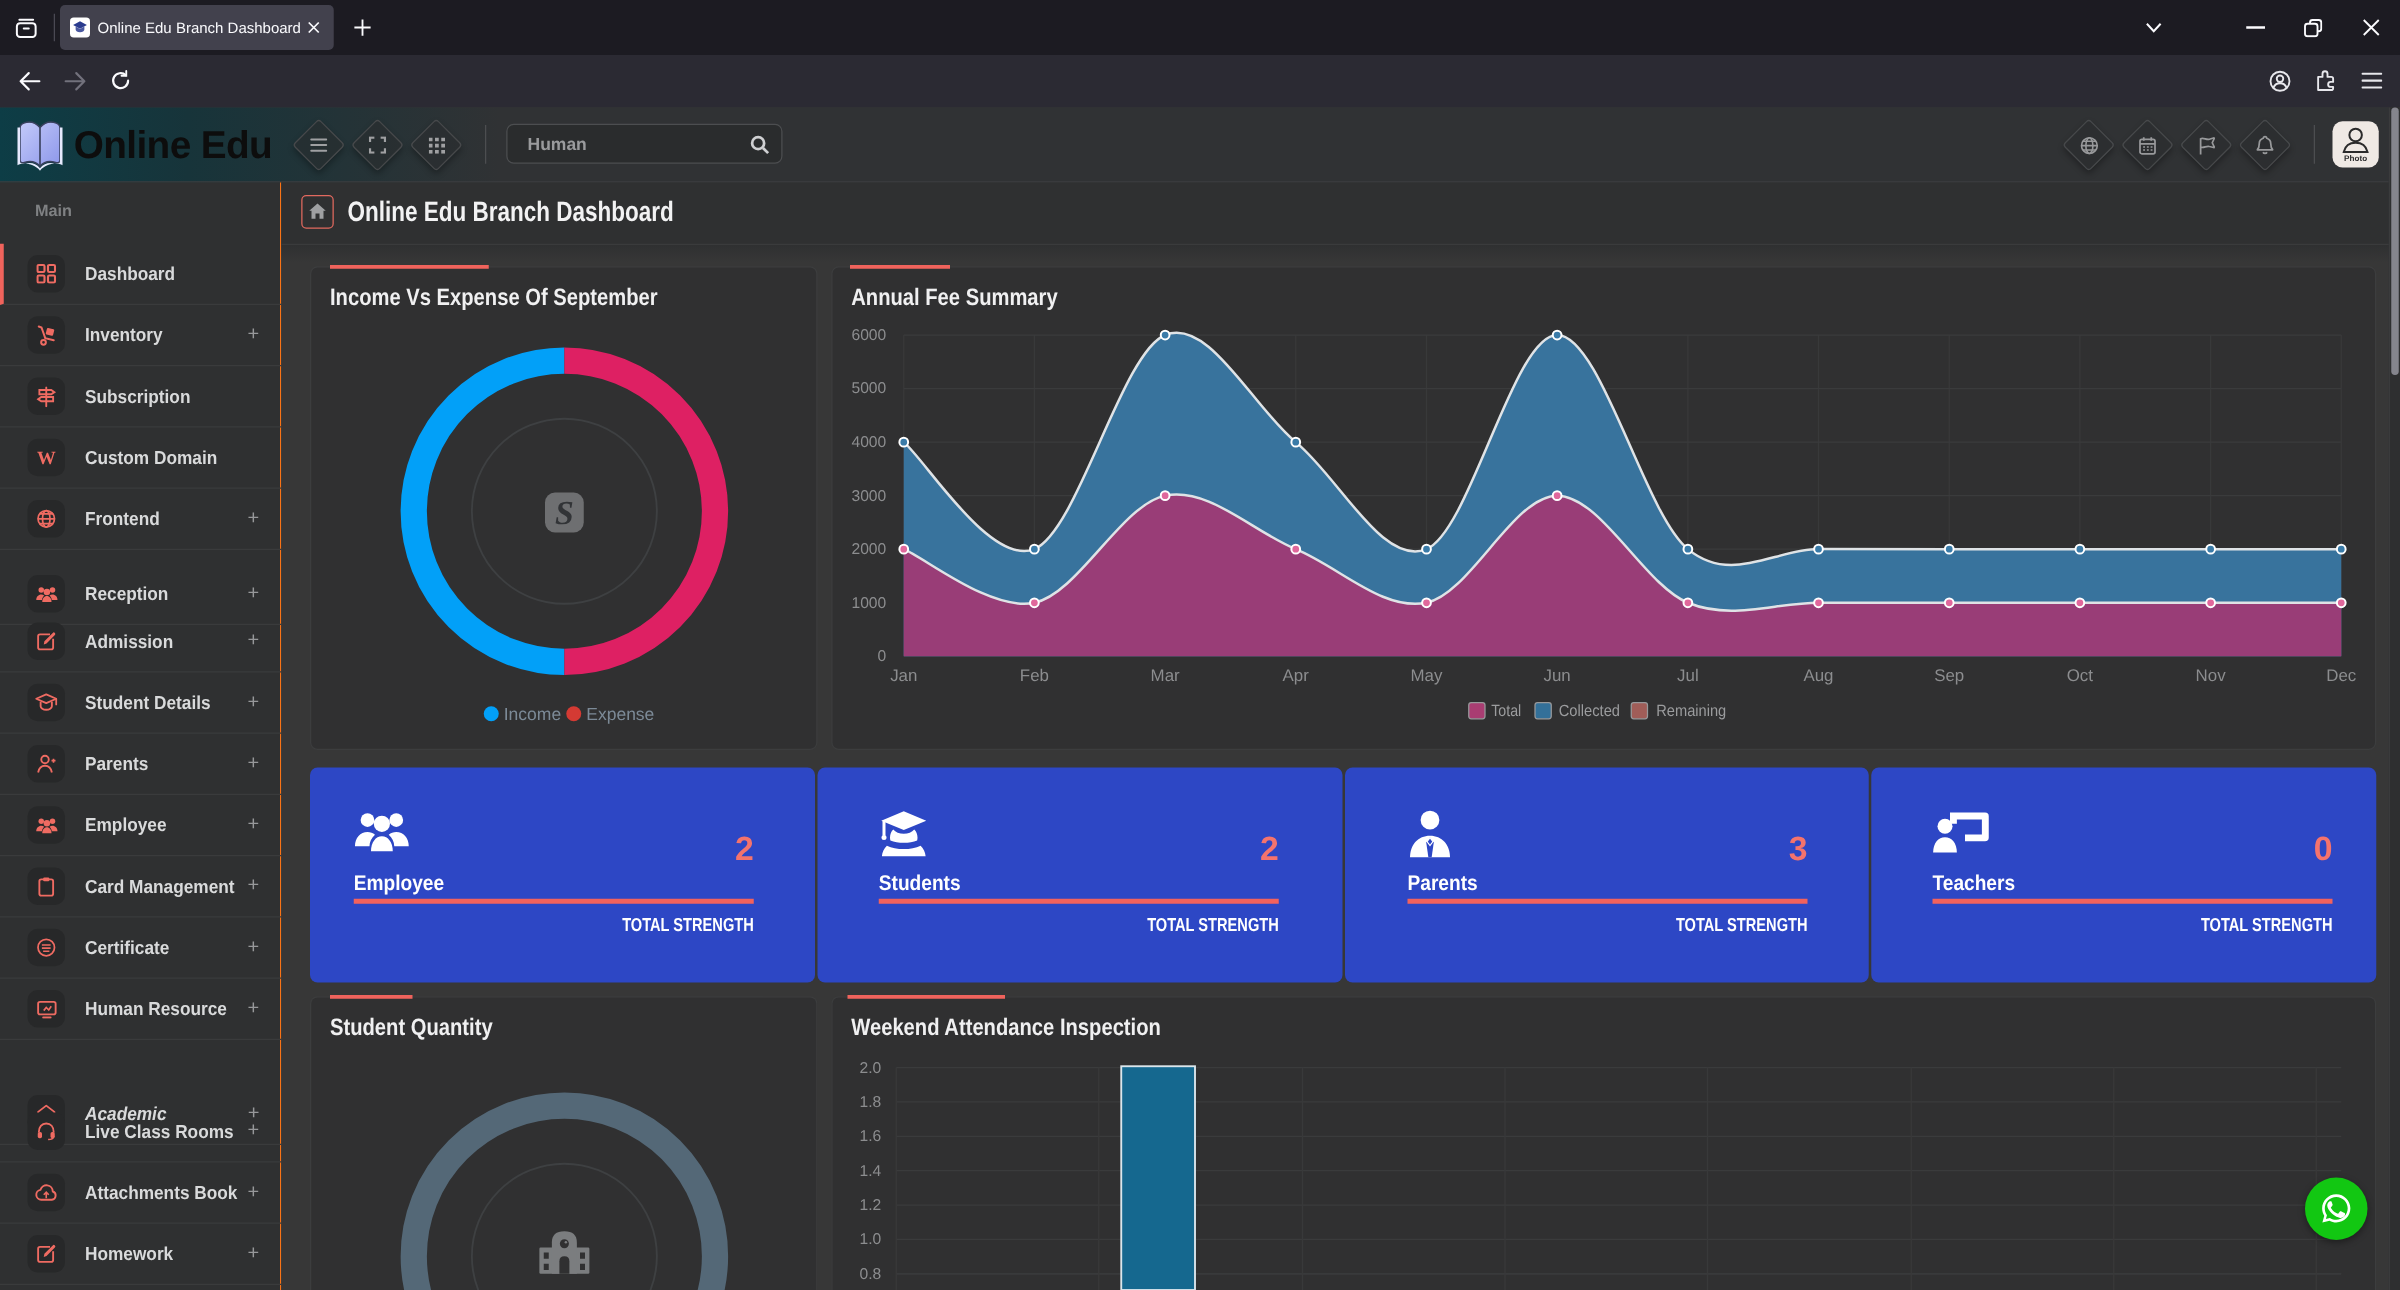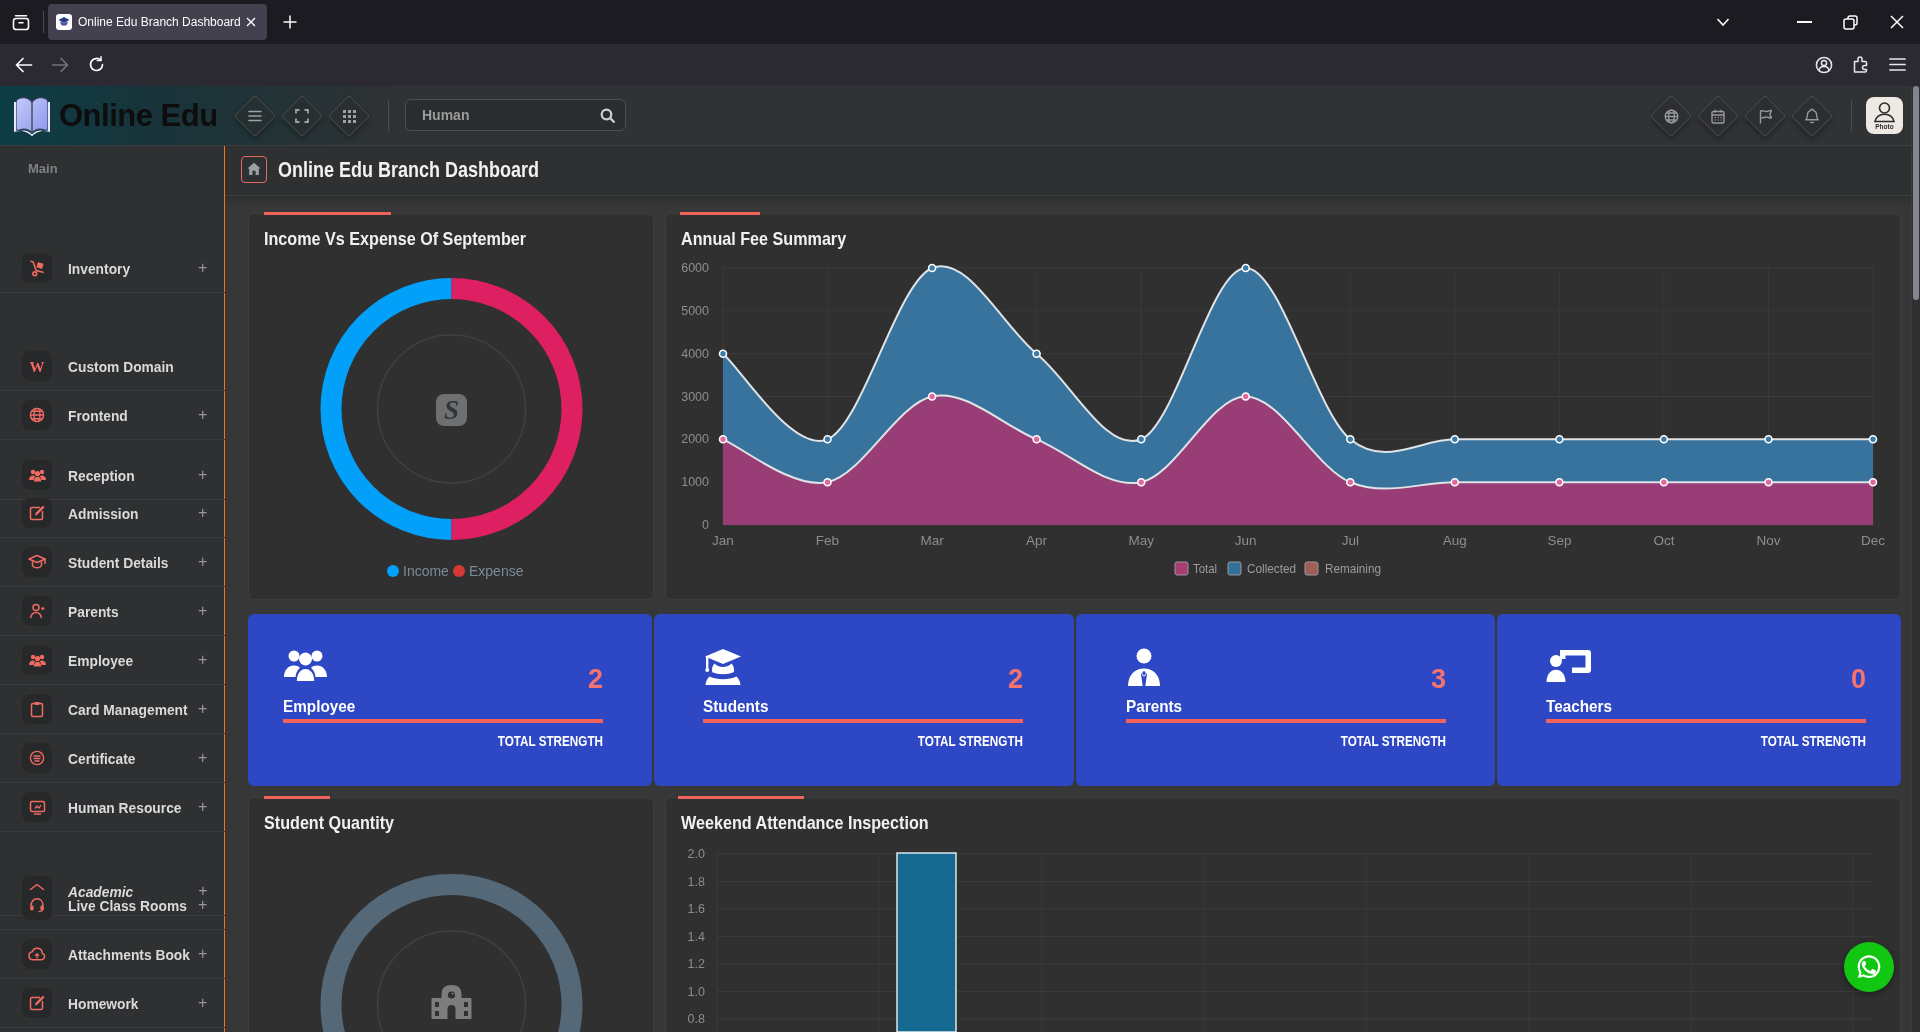--- a/index.html
+++ b/index.html
@@ -180,30 +180,51 @@
           <path d="M2 20.5 C3.2 15.5 6.8 13.2 11.5 13.2 C16.2 13.2 19.8 15.5 21 20.5 Z"></path>
         </svg>
    <svg class="abs" style="left:0;top:24px" width="37" height="10">
           <text x="18.5" y="8" text-anchor="middle" font-size="6.5" font-weight="bold" fill="#2b2b2b">Photo</text>
         </svg>
  </div>
  <div class="abs" style="left:0;top:59px;width:1920px;height:1px;background:#3c3e40"></div>
 </div>
 <div class="abs" id="sidebar">
 <div class="abs" style="left:28px;top:15px;font-size:13px;font-weight:bold;color:#7f8183">Main</div>
+<div class="abs mitem" style="top:49px;border-left:3px solid #f0635c;">
+<div class="chip" style="left:19px">
+          <svg width="16" height="16" viewBox="0 0 16 16" fill="none" stroke="#ef6b62" stroke-width="1.7">
+            <rect x="1" y="1" width="5.6" height="5.6" rx="1"></rect>
+            <rect x="9.4" y="1" width="5.6" height="5.6" rx="1"></rect>
+            <rect x="1" y="9.4" width="5.6" height="5.6" rx="1"></rect>
+            <rect x="9.4" y="9.4" width="5.6" height="5.6" rx="1"></rect>
+          </svg>
+        </div>
+<div class="mlabel" style="left:65px">Dashboard</div>
+</div>
 <div class="abs mitem" style="top:98px;">
 <div class="chip" style="left:22px">
           <svg width="17" height="17" viewBox="0 0 17 17" fill="none" stroke="#ef6b62" stroke-width="1.6">
             <path d="M2 1.2 L4.2 2 L7.2 10.5 L14 12.2" stroke-linecap="round"></path>
             <circle cx="5.8" cy="13.8" r="1.9"></circle>
             <rect x="8" y="2.8" width="6" height="5.4" rx="0.8" transform="rotate(14 11 5.5)" fill="#ef6b62" stroke="none"></rect>
           </svg>
         </div>
 <div class="mlabel" style="left:68px">Inventory</div>
 <div class="plus">+</div>
+</div>
+<div class="abs mitem" style="top:147px;">
+<div class="chip" style="left:22px">
+          <svg width="16" height="17" viewBox="0 0 16 17" fill="none" stroke="#ef6b62" stroke-width="1.5">
+            <path d="M8 1 V16" stroke-linecap="round"></path>
+            <path d="M2.5 3 H12 L14.5 4.7 L12 6.4 H2.5 Z"></path>
+            <path d="M13.5 8.6 H4 L1.5 10.3 L4 12 H13.5 Z"></path>
+          </svg>
+        </div>
+<div class="mlabel" style="left:68px">Subscription</div>
 </div>
 <div class="abs mitem" style="top:196px;">
 <div class="chip" style="left:22px">
           <svg width="18" height="15" viewBox="0 0 18 15">
             <text x="9" y="12.5" text-anchor="middle" font-size="15" font-weight="bold" style="font-family:'Liberation Serif',serif" fill="#ef6b62">W</text>
           </svg>
         </div>
 <div class="mlabel" style="left:68px">Custom Domain</div>
 </div>
 <div class="abs mitem" style="top:245px;">

